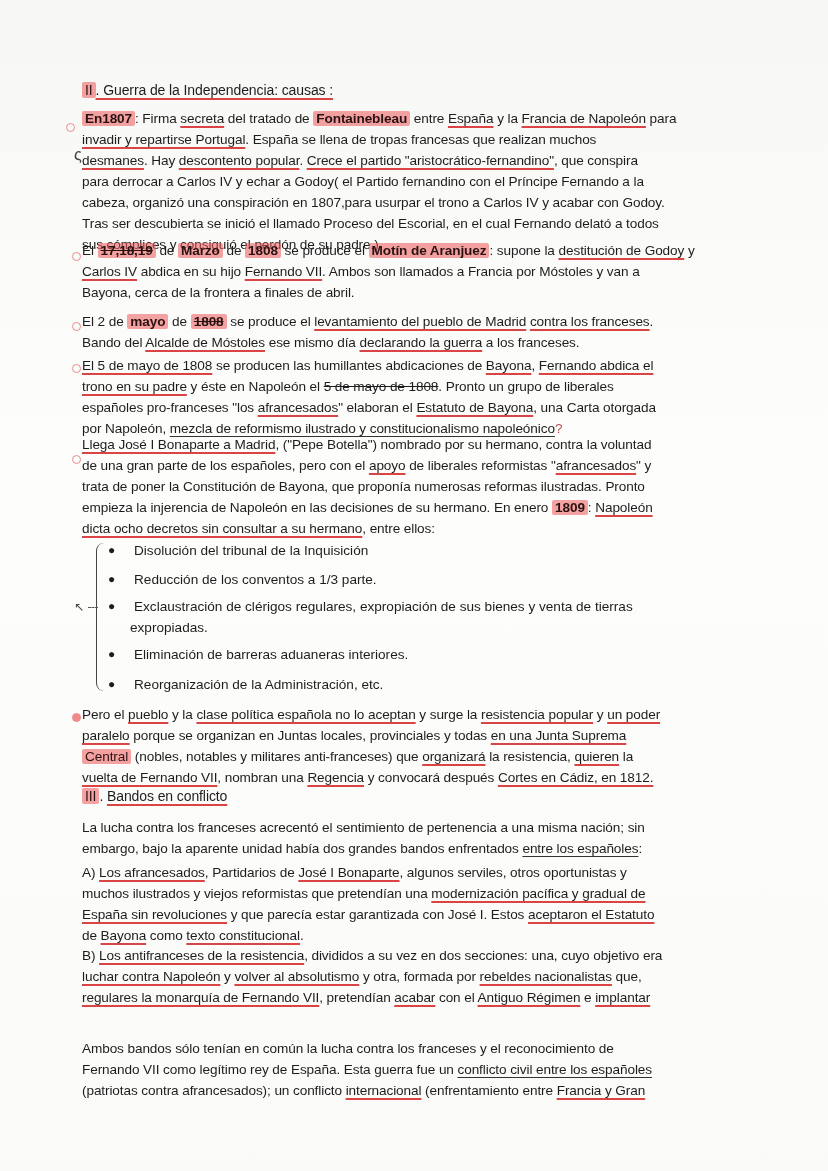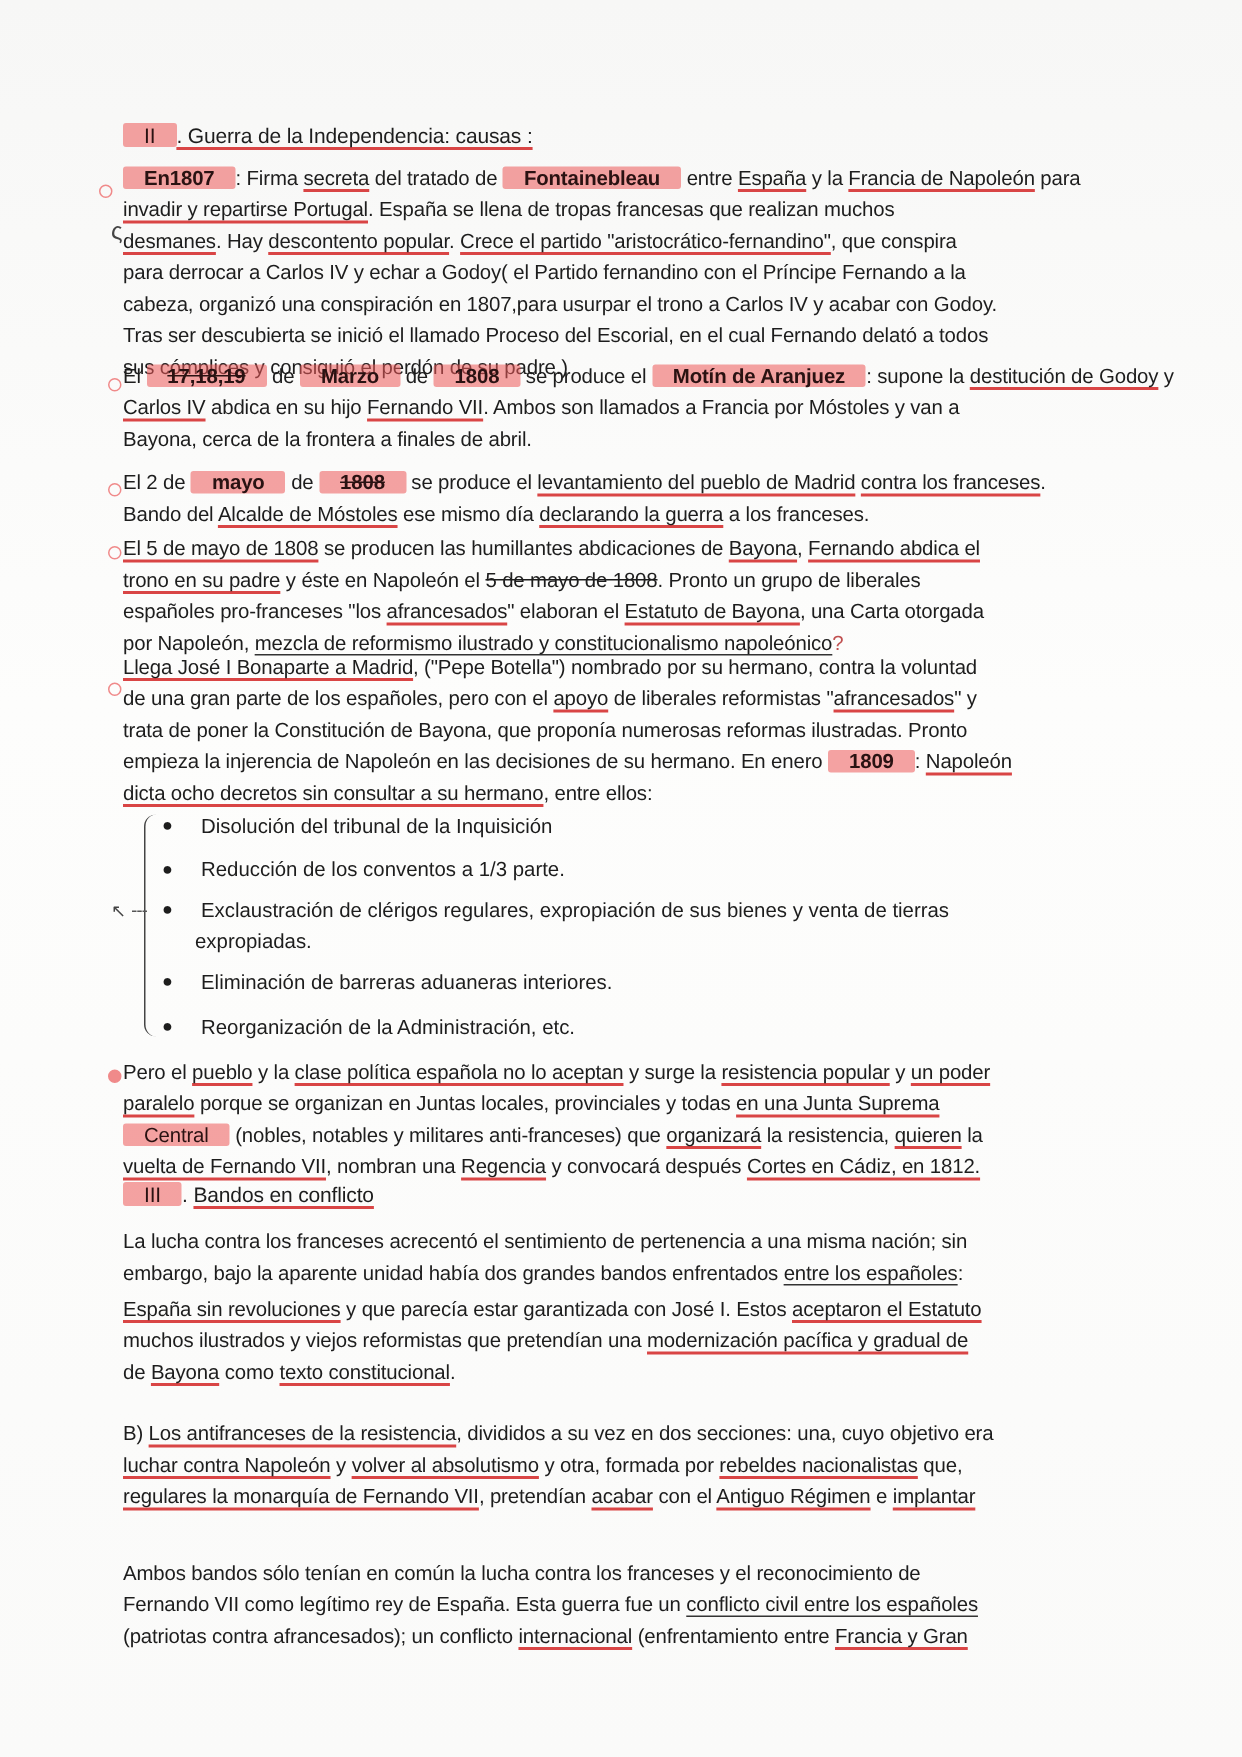--- a/index.html
+++ b/index.html
@@ -9,21 +9,21 @@
     font-family:"Liberation Sans", "DejaVu Sans", sans-serif;
     color:#1d1d1d;
     position:relative;
   }
   .page {
     position:absolute; left:0; top:0; width:828px; height:1171px;
     background: linear-gradient(180deg,#f7f7f6 0%, #fdfdfc 40%, #fafaf9 100%);
   }
   .block { position:absolute; left:82px; width:670px; font-size:13.6px; line-height:21px; letter-spacing:-0.1px; }
   .line { white-space:nowrap; display:block; height:21px; }
-  .hl { background:rgba(236,88,88,0.55); border-radius:2px; padding:0 14px; font-weight:bold; color:#2a1212; }
+  .hl { background:rgba(236,88,88,0.55); border-radius:2px; padding:0 3px; font-weight:bold; color:#2a1212; }
   .ul { text-decoration: underline; text-decoration-color:#d94545; text-decoration-thickness:1.5px; text-underline-offset:3px; }
   .ulk { text-decoration: underline; text-decoration-color:#333; text-decoration-thickness:1.2px; text-underline-offset:3px; }
   .strike { text-decoration: line-through; }
   .mark {
     position:absolute; width:7px; height:7px; border:1.5px solid #f08a8a; border-radius:50%;
   }
   .heading { font-size:14px; }
   .bullet-list { position:absolute; left:108px; width:620px; font-size:13.6px; line-height:21px; }
   .bullet { position:absolute; display:flex; }
   .bullet .dot { width:26px; text-align:left; font-size:12px; }
@@ -131,22 +131,23 @@
   <div class="block heading" style="top:786px;">
     <span class="line"><span class="hl" style="font-weight:normal;">III</span><span>. </span><span class="ul">Bandos en conflicto</span></span>
   </div>
 
   <div class="block" style="top:817px;">
     <span class="line">La lucha contra los franceses acrecentó el sentimiento de pertenencia a una misma nación; sin</span>
     <span class="line"><span>embargo, bajo la aparente unidad había dos grandes bandos enfrentados </span><span class="ulk">entre los españoles</span><span>:</span></span>
   </div>
 
   <div class="block" style="top:862px;">
+    <span class="line"><span>A) </span><span class="ul">Los afrancesados</span><span>, Partidarios de </span><span class="ul">José I Bonaparte</span><span>, algunos serviles, otros oportunistas y</span></span>
+    <span class="line"><span>muchos ilustrados y viejos reformistas que pretendían una </span><span class="ul">modernización pacífica y gradual de</span></span>
     <span class="line"><span class="ul">España sin revoluciones</span><span> y que parecía estar garantizada con José I. Estos </span><span class="ul">aceptaron el Estatuto</span></span>
-    <span class="line"><span>muchos ilustrados y viejos reformistas que pretendían una </span><span class="ul">modernización pacífica y gradual de</span></span>
     <span class="line"><span>de </span><span class="ul">Bayona</span><span> como </span><span class="ul">texto constitucional</span><span>.</span></span>
   </div>
 
   <div class="block" style="top:945px;">
     <span class="line"><span>B) </span><span class="ul">Los antifranceses de la resistencia</span><span>, divididos a su vez en dos secciones: una, cuyo objetivo era</span></span>
     <span class="line"><span class="ul">luchar contra Napoleón</span><span> y </span><span class="ul">volver al absolutismo</span><span> y otra, formada por </span><span class="ul">rebeldes nacionalistas</span><span> que,</span></span>
     <span class="line"><span class="ul">regulares la monarquía de Fernando VII</span><span>, pretendían </span><span class="ul">acabar</span><span> con el </span><span class="ul">Antiguo Régimen</span><span> e </span><span class="ul">implantar</span></span>
   </div>
 
   <div class="block" style="top:1038px;">

